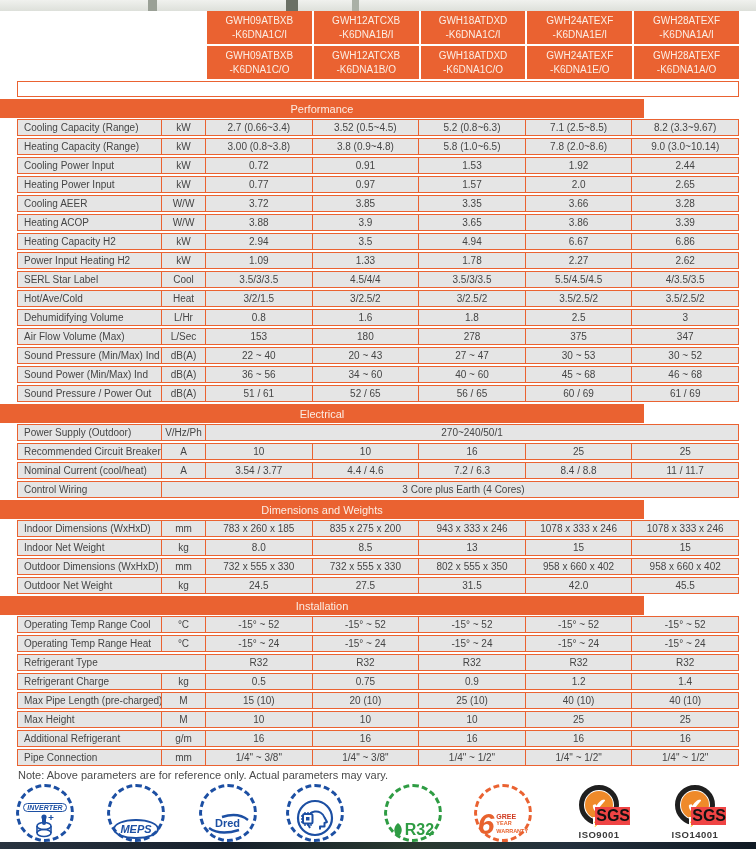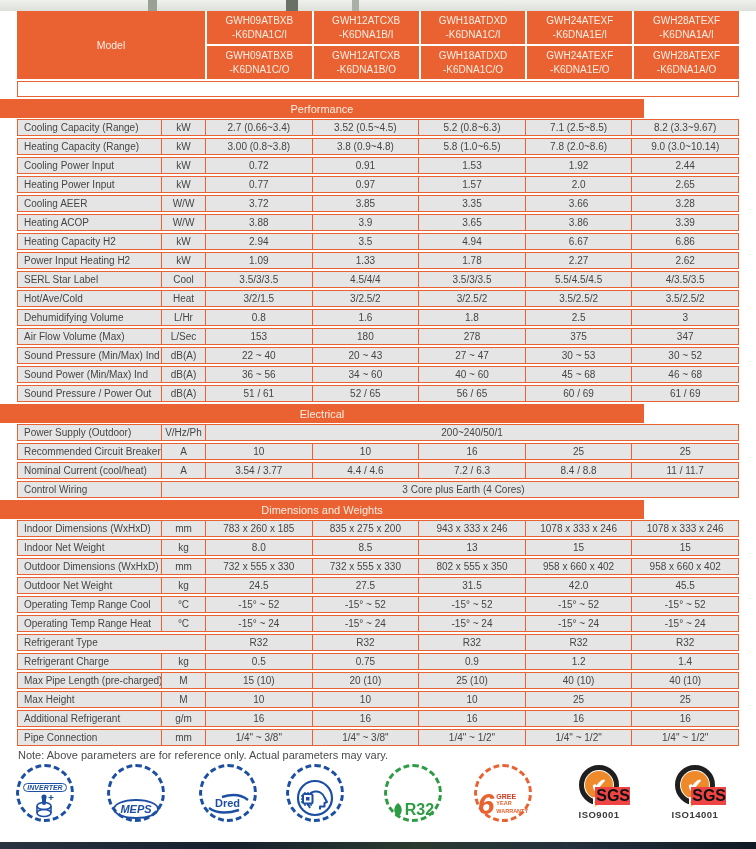--- a/index.html
+++ b/index.html
@@ -109,21 +109,20 @@
   .sgs-text{position:absolute;right:-16px;bottom:-5px;background:#ef4444;font-weight:800;font-size:16px;color:#111;padding-left:1px;}
   .sgs-bolt{position:absolute;right:10px;bottom:-7px;color:#F6B40E;font-size:9px;background:#fff;}
   .sgs-caption{font-size:9.5px;font-weight:bold;color:#3a3a3a;margin-top:4px;letter-spacing:0.5px;}
 </style>
 </head>
 <body>
 
 <div class="top-strip"></div>
 
 <div class="hdr">
-  <div class="hdr-cell hdr-model">Model</div>
 <div class="hdr-cell" style="grid-area: 1 / 2;">
       <div>GWH09ATBXB</div>
       <div>-K6DNA1C/I</div>
     </div>
     <div class="hdr-cell" style="grid-area: 2 / 2;">
       <div>GWH09ATBXB</div>
       <div>-K6DNA1C/O</div>
     </div>
     <div class="hdr-cell" style="grid-area: 1 / 3;">
       <div>GWH12ATCXB</div>
@@ -298,21 +297,21 @@
         <div class="c-val">56 / 65</div>
         <div class="c-val">60 / 69</div>
         <div class="c-val">61 / 69</div>
       </div>
     </div>
     <div class="section-bar">Electrical</div>
     <div class="rows">
       <div class="spec-row">
         <div class="c-label">Power Supply (Outdoor)</div>
         <div class="c-unit">V/Hz/Ph</div>
-        <div class="c-val" style="grid-column: 3 / 8;">200~240/50/1</div>
+        <div class="c-val" style="grid-column: 3 / 8;">270~240/50/1</div>
       </div>
       <div class="spec-row">
         <div class="c-label">Recommended Circuit Breaker</div>
         <div class="c-unit">A</div>
         <div class="c-val">10</div>
         <div class="c-val">10</div>
         <div class="c-val">16</div>
         <div class="c-val">25</div>
         <div class="c-val">25</div>
       </div>
@@ -362,20 +361,21 @@
       <div class="spec-row">
         <div class="c-label">Outdoor Net Weight</div>
         <div class="c-unit">kg</div>
         <div class="c-val">24.5</div>
         <div class="c-val">27.5</div>
         <div class="c-val">31.5</div>
         <div class="c-val">42.0</div>
         <div class="c-val">45.5</div>
       </div>
     </div>
+    <div class="section-bar">Installation</div>
     <div class="rows">
       <div class="spec-row">
         <div class="c-label">Operating Temp Range Cool</div>
         <div class="c-unit">°C</div>
         <div class="c-val">-15° ~ 52</div>
         <div class="c-val">-15° ~ 52</div>
         <div class="c-val">-15° ~ 52</div>
         <div class="c-val">-15° ~ 52</div>
         <div class="c-val">-15° ~ 52</div>
       </div>

